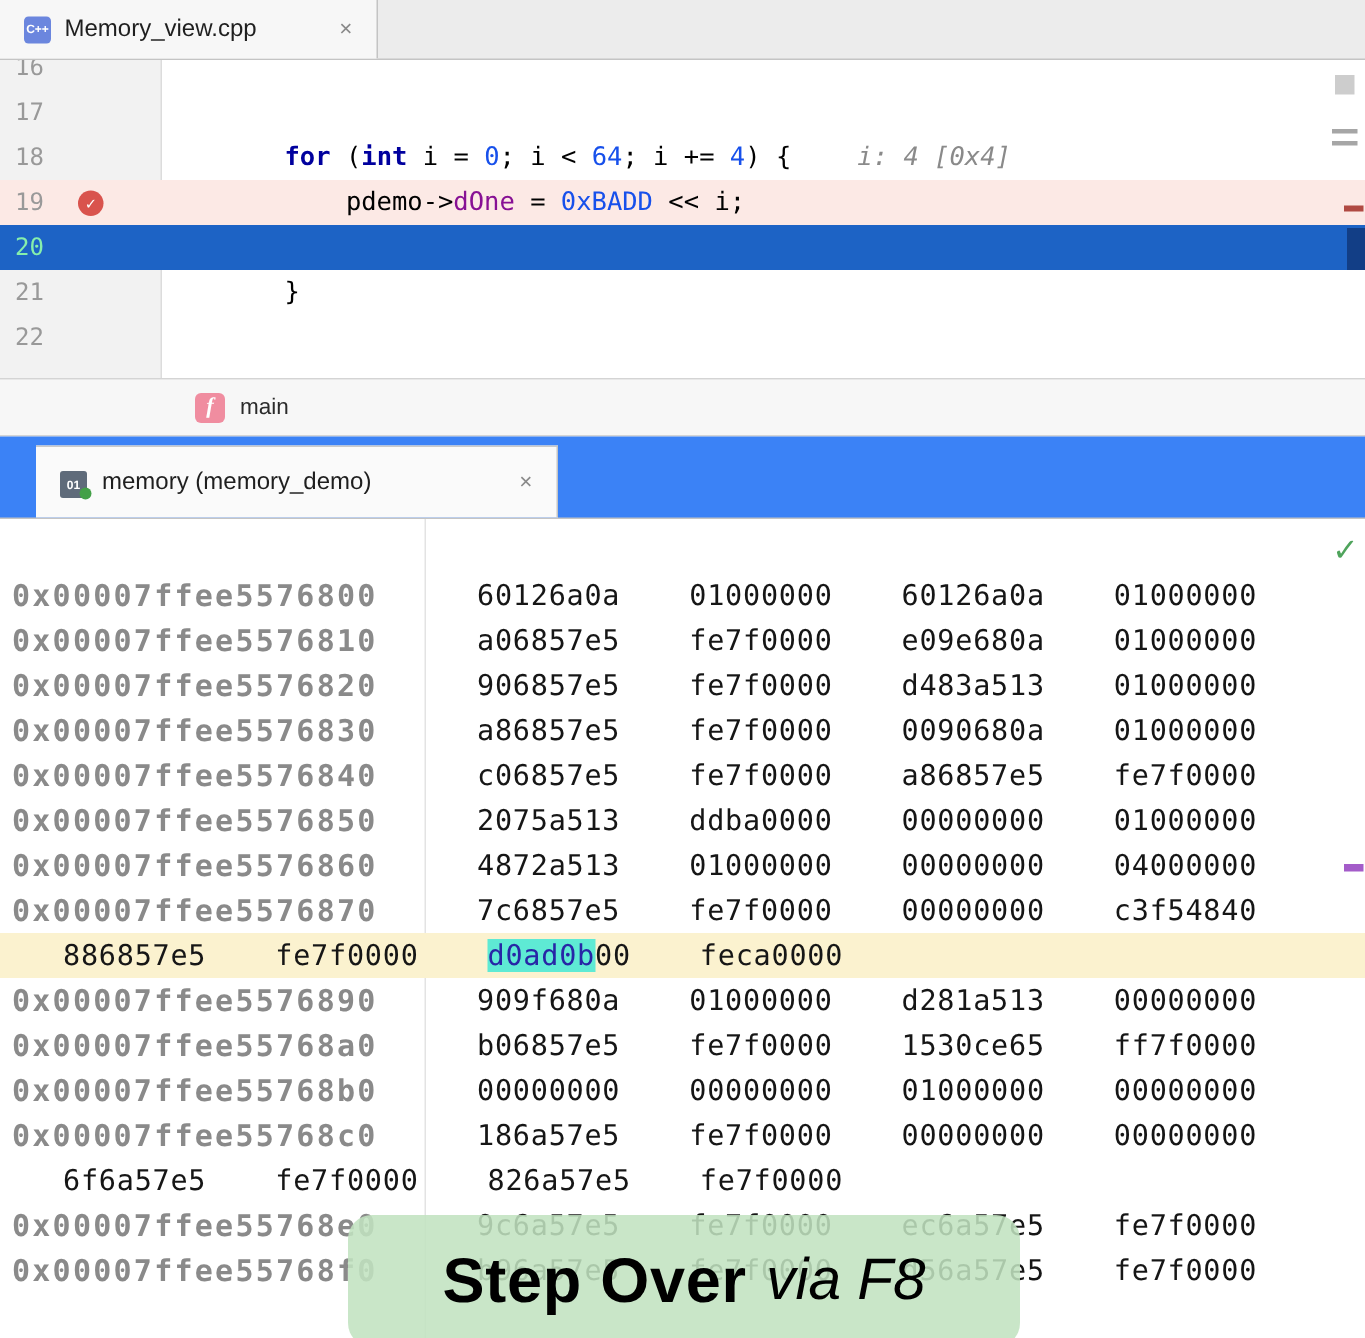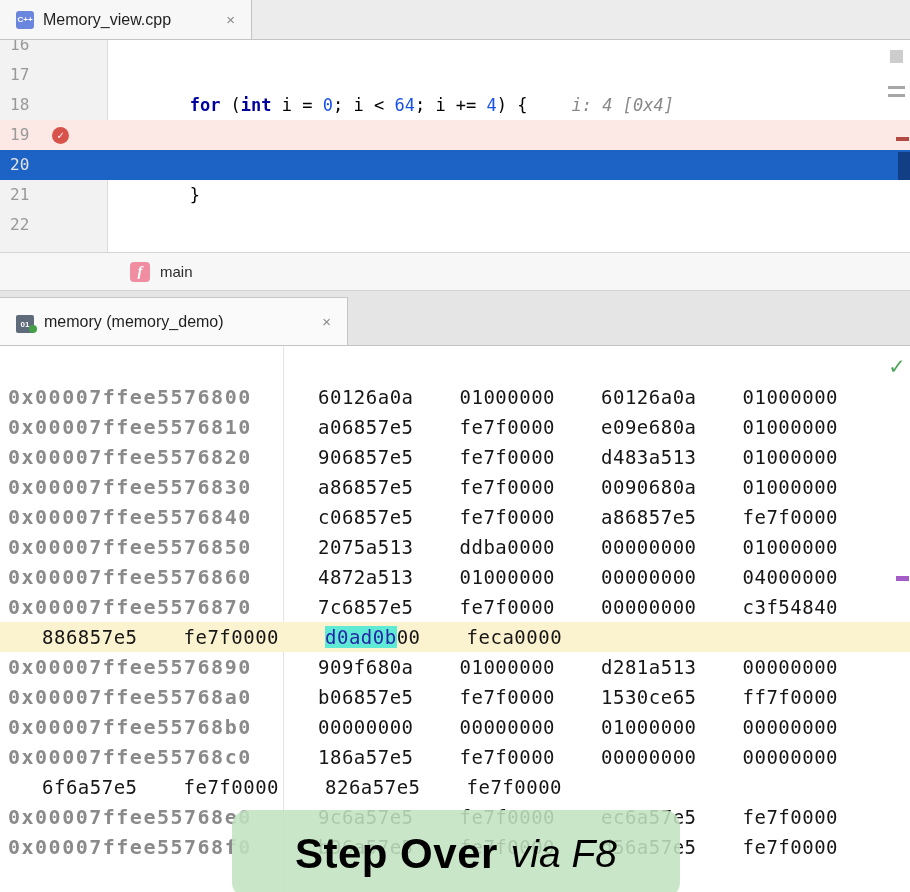--- a/index.html
+++ b/index.html
@@ -44,21 +44,21 @@
     height: 30px; line-height: 30px; display: flex; position: relative;
     font-family: "DejaVu Sans Mono", monospace; font-size: 17px; white-space: pre;
   }
   .gutter-cell {
     width: 108px; flex: none; padding-left: 10px; position: relative;
     font-size: 16px; color: #999999;
   }
   .code-cell { flex: 1; padding-left: 10px; }
   .hl-bp { background: #fce9e5; }
   .hl-exec { background: #1d63c5; }
-  .hl-exec .gutter-cell { color: #e5e5e5; }
+  .hl-exec .gutter-cell { color: #86efac; }
   .bp-icon {
     position: absolute; left: 52px; top: 7px; width: 17px; height: 17px;
     border-radius: 50%; background: #d9534d; color: #ffffff;
     font-size: 11px; line-height: 17px; text-align: center; cursor: pointer;
   }
   .tok-p { color: #000000; }
   .tok-kw { color: #00009e; font-weight: bold; }
   .tok-num { color: #1750eb; }
   .tok-field { color: #871094; }
   .tok-hint { color: #8a8a8a; font-style: italic; margin-left: 44px; }
@@ -81,22 +81,22 @@
   .f-icon {
     width: 20px; height: 20px; border-radius: 4px; background: #f08da0;
     color: #ffffff; font-family: "Liberation Serif", serif; font-style: italic;
     font-weight: bold; font-size: 15px;
     display: inline-flex; align-items: center; justify-content: center; flex: none;
   }
   .crumb-label { font-size: 15px; color: #2b2b2b; }
 
   
   .memtabbar {
-    height: 55px; background: #e5e5e5; border-bottom: 1px solid #c4c4c4;
-    display: flex; align-items: flex-end;
+    height: 55px; background: #3b82f6; border-bottom: 1px solid #c4c4c4;
+    display: flex; align-items: flex-end; padding-left: 24px;
   }
   .memtab {
     height: 48px; background: #fafafa;
     border-top: 1px solid #c9c9c9; border-right: 1px solid #c4c4c4;
     display: flex; align-items: center; padding: 0 16px; min-width: 348px; gap: 10px;
   }
   .mem-icon { position: relative; width: 18px; height: 18px; flex: none; display: inline-block; }
   .mem-icon-box {
     width: 18px; height: 18px; background: #5f6b7a; border-radius: 2px;
     color: #ffffff; font-size: 8px; font-weight: bold;
@@ -147,21 +147,21 @@
       <span class="tab-close">×</span>
     </div>
   </div>
 
   <div class="editor">
     <div class="gutter-bg"></div>
     <div class="code-lines">
         <div class="code-row"><div class="gutter-cell">16</div><div class="code-cell"></div></div>
         <div class="code-row"><div class="gutter-cell">17</div><div class="code-cell"></div></div>
         <div class="code-row"><div class="gutter-cell">18</div><div class="code-cell"><span class="tok-p">       </span><span class="tok-kw">for</span><span class="tok-p"> (</span><span class="tok-kw">int</span><span class="tok-p"> i = </span><span class="tok-num">0</span><span class="tok-p">; i &lt; </span><span class="tok-num">64</span><span class="tok-p">; i += </span><span class="tok-num">4</span><span class="tok-p">) {</span><span class="tok-hint">i: 4 [0x4]</span></div></div>
-        <div class="code-row hl-bp"><div class="gutter-cell">19<span class="bp-icon">✓</span></div></div>
+        <div class="code-row hl-bp"><div class="gutter-cell">19<span class="bp-icon">✓</span></div><div class="code-cell"><span class="tok-p">           pdemo-&gt;</span><span class="tok-field">dOne</span><span class="tok-p"> = </span><span class="tok-num">0xBADD</span><span class="tok-p"> &lt;&lt; i;</span></div></div>
         <div class="code-row hl-exec"><div class="gutter-cell">20</div></div>
         <div class="code-row"><div class="gutter-cell">21</div><div class="code-cell"><span class="tok-p">       }</span></div></div>
         <div class="code-row"><div class="gutter-cell">22</div><div class="code-cell"></div></div>
       </div>
     <div class="stripe-thumb"></div>
     <div class="stripe-eq1"></div>
     <div class="stripe-eq2"></div>
     <div class="stripe-red"></div>
     <div class="stripe-navy"></div>
   </div>

